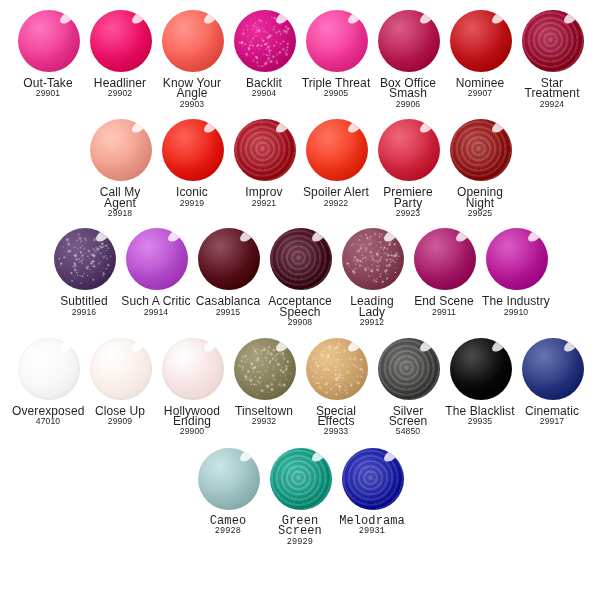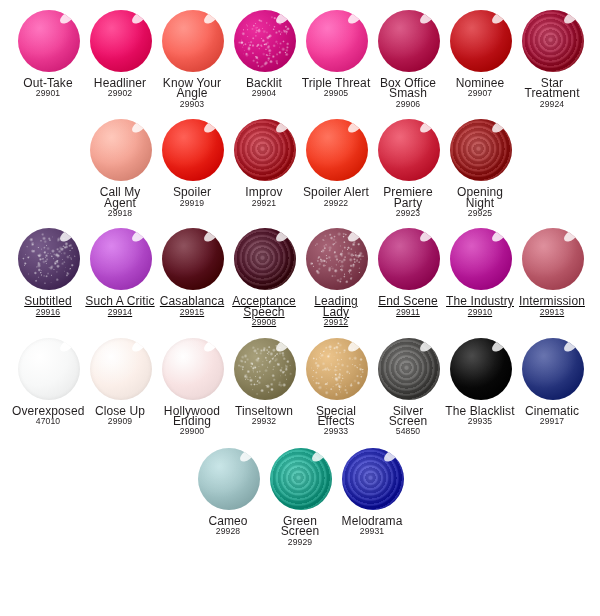--- a/index.html
+++ b/index.html
@@ -20,23 +20,23 @@
     background: #ffffff;
   }
   .swatch-row {
     display: flex;
     justify-content: center;
     align-items: flex-start;
     width: 600px;
   }
   .swatch-row.row-0 { padding-top: 8px; }
   .swatch-row.row-1 { padding-top: 8px; }
-  .swatch-row.row-2 { padding-top: 8px; text-decoration: underline; }
+  .swatch-row.row-2 { padding-top: 8px; }
   .swatch-row.row-3 { padding-top: 8px; }
-  .swatch-row.row-4 { padding-top: 9px; }
+  .swatch-row.row-4 { padding-top: 9px; font-family: Liberation Mono, monospace; }
 
   .swatch-cell {
     width: 72px;
     display: flex;
     flex-direction: column;
     align-items: center;
     box-sizing: border-box;
   }
   .dot-wrap {
     width: 66px;
@@ -178,21 +178,21 @@
         </div>
         <div class="label">Call My Agent</div>
         <div class="code">29918</div>
       </div>
       <div class="swatch-cell">
         <div class="dot-wrap">
           <div class="dot" title="Preview 29919" style="background: radial-gradient(circle at 34% 30%, rgb(255, 62, 49) 0%, rgb(237, 36, 23) 42%, rgb(203, 2, 0) 82%, rgb(179, 0, 0) 100%);">
             <div class="sheen" style="background-image: radial-gradient(circle at 36% 28%, rgba(255, 255, 255, 0.18) 0%, rgba(255, 255, 255, 0) 55%);"></div>
           </div>
         </div>
-        <div class="label">Spoiler</div>
+        <div class="label">Iconic</div>
         <div class="code">29919</div>
       </div>
       <div class="swatch-cell">
         <div class="dot-wrap">
           <div class="dot" title="Improv 29921" style="background: radial-gradient(circle at 34% 30%, rgb(202, 49, 64) 0%, rgb(176, 23, 38) 42%, rgb(142, 0, 4) 82%, rgb(118, 0, 0) 100%);">
             <div class="sheen" style="background-image: repeating-radial-gradient(circle at 46% 48%, rgba(255, 255, 255, 0.13) 0px, rgba(255, 255, 255, 0.13) 1.4px, rgba(0, 0, 0, 0.12) 2.8px, rgba(0, 0, 0, 0.12) 5.2px), radial-gradient(circle at 46% 48%, rgba(255, 255, 255, 0.2) 0%, rgba(255, 255, 255, 0) 58%); opacity: 0.85;"></div>
           </div>
         </div>
         <div class="label">Improv</div>
         <div class="code">29921</div>
@@ -281,29 +281,20 @@
         <div class="code">29911</div>
       </div>
       <div class="swatch-cell">
         <div class="dot-wrap">
           <div class="dot" title="The Industry 29910" style="background: radial-gradient(circle at 34% 30%, rgb(211, 54, 182) 0%, rgb(185, 28, 156) 42%, rgb(151, 0, 122) 82%, rgb(127, 0, 98) 100%);">
             <div class="sheen" style="background-image: radial-gradient(circle at 36% 28%, rgba(255, 255, 255, 0.18) 0%, rgba(255, 255, 255, 0) 55%);"></div>
           </div>
         </div>
         <div class="label">The Industry</div>
         <div class="code">29910</div>
-      </div>
-      <div class="swatch-cell">
-        <div class="dot-wrap">
-          <div class="dot" title="Intermission 29913" style="background: radial-gradient(circle at 34% 30%, rgb(216, 120, 136) 0%, rgb(190, 94, 110) 42%, rgb(156, 60, 76) 82%, rgb(132, 36, 52) 100%);">
-            <div class="sheen" style="background-image: radial-gradient(circle at 36% 28%, rgba(255, 255, 255, 0.18) 0%, rgba(255, 255, 255, 0) 55%);"></div>
-          </div>
-        </div>
-        <div class="label">Intermission</div>
-        <div class="code">29913</div>
       </div>
     </div>
     <div class="swatch-row row-3">
       <div class="swatch-cell">
         <div class="dot-wrap">
           <div class="dot pale" title="Overexposed 29927" style="background: radial-gradient(circle at 34% 30%, rgb(255, 255, 255) 0%, rgb(247, 248, 248) 48%, rgb(233, 234, 234) 86%, rgb(221, 222, 222) 100%); box-shadow: rgba(0, 0, 0, 0.07) 0px 0px 4px inset;">
             <div class="sheen" style="background-image: radial-gradient(circle at 36% 28%, rgba(255, 255, 255, 0.18) 0%, rgba(255, 255, 255, 0) 55%);"></div>
           </div>
         </div>
         <div class="label">Overexposed</div>

